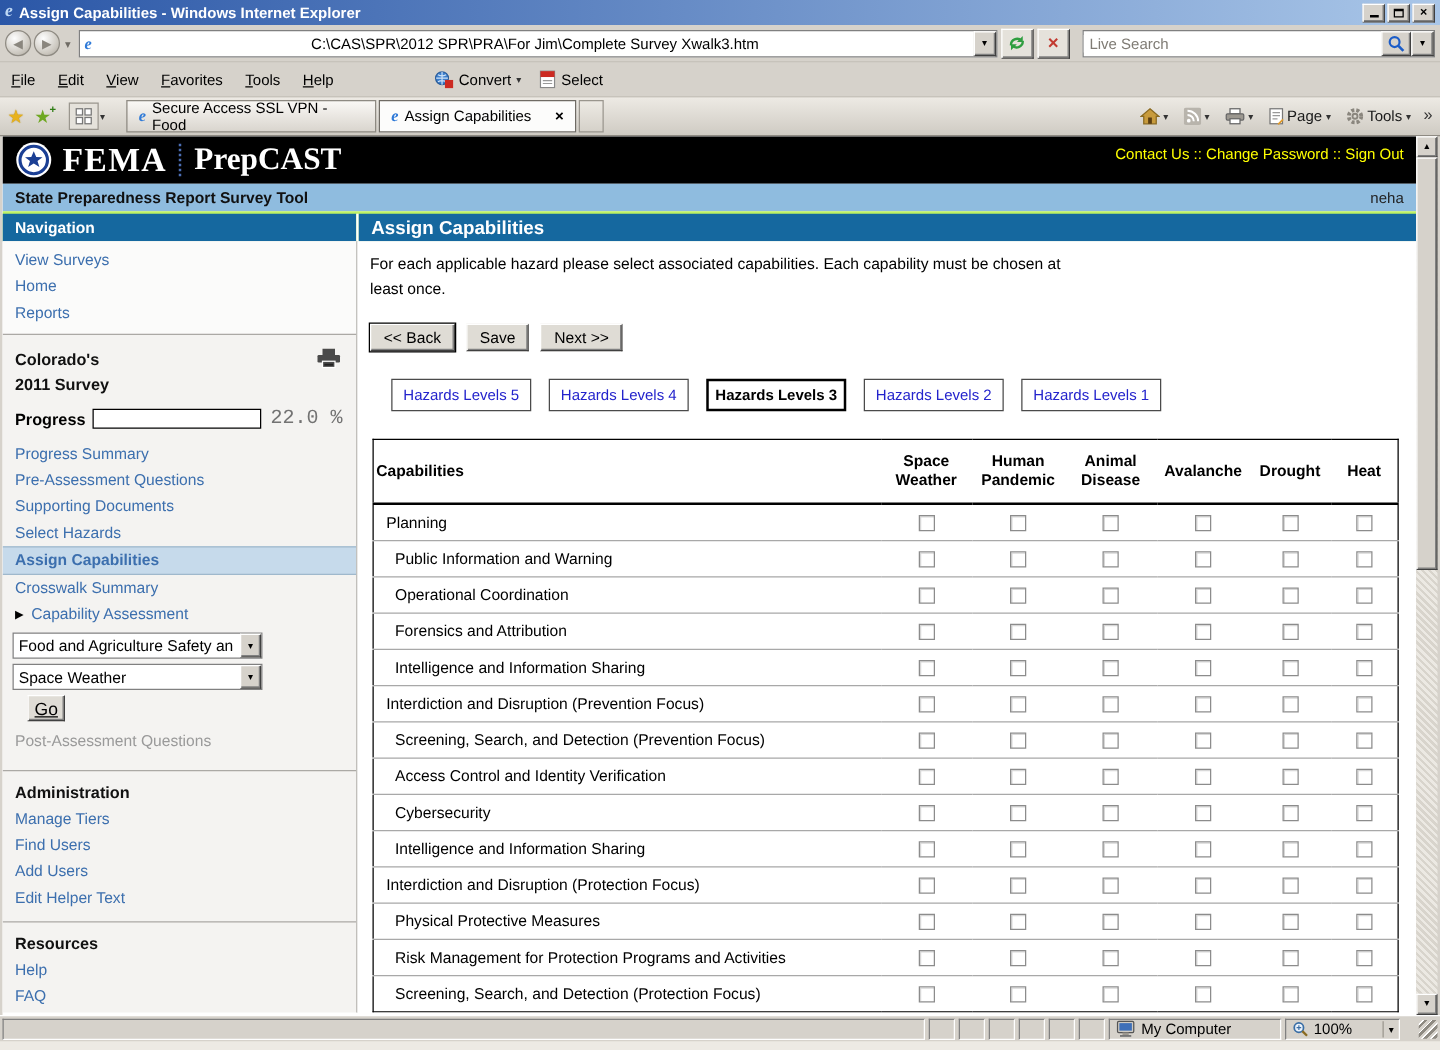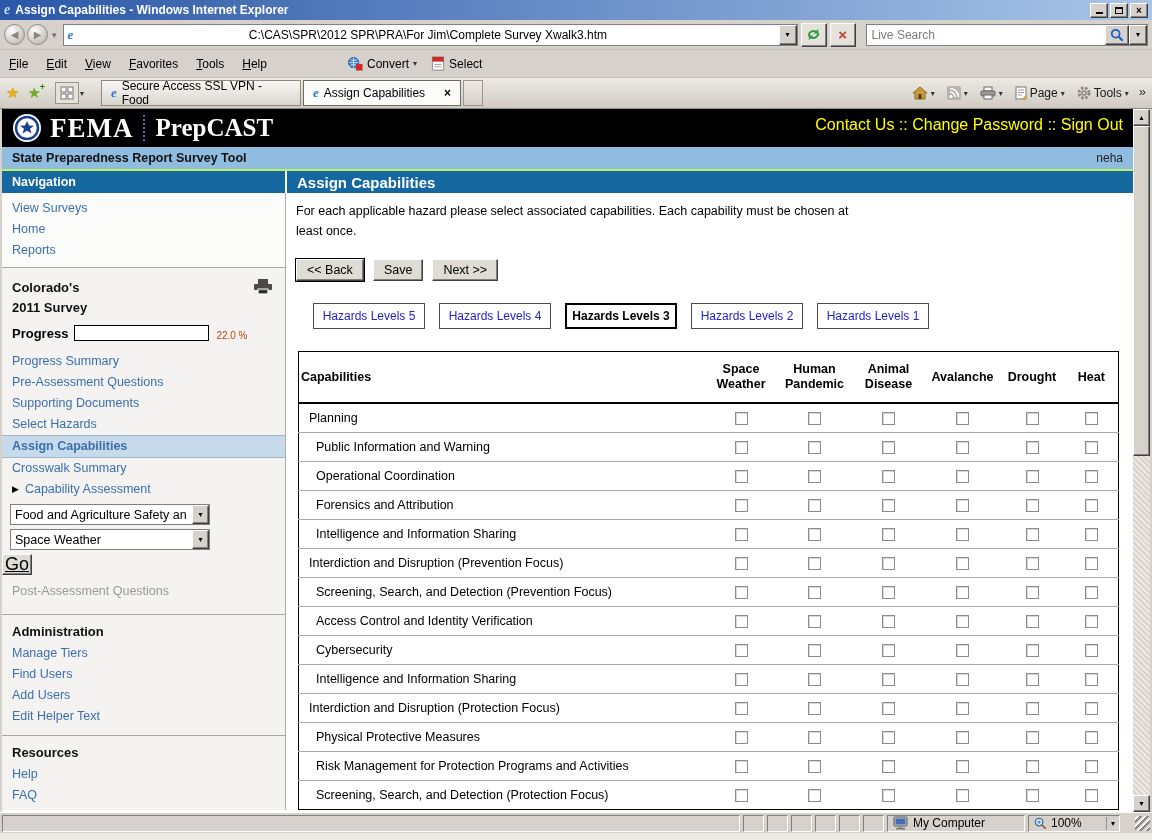--- a/index.html
+++ b/index.html
@@ -78,21 +78,21 @@
   .chev { font-size:13px; color:#333; margin-left:2px; align-self:flex-start; }
 
   
   .page { position:absolute; left:2px; top:109px; width:1131px; height:703px; background:#fff; overflow:hidden; }
 
   .fema-band { height:38px; background:#000; display:flex; align-items:center; padding:0 10px; }
   .dhs-seal { margin-right:8px; display:flex; }
   .fema-word { color:#fff; font:bold 27px "Liberation Serif",serif; letter-spacing:1px; }
   .brand-sep { height:26px; border-left:2px dotted #4C6FB5; margin:0 10px; }
   .prepcast-word { color:#fff; font:bold 25px "Liberation Serif",serif; }
-  .fema-links { margin-left:auto; align-self:flex-start; padding-top:7px; font-size:16px; }
+  .fema-links { margin-left:auto; align-self:flex-start; padding-top:7px; font-size:12px; }
   .fema-link { color:#FFFF00; text-decoration:none; cursor:pointer; }
   .fema-link + .fema-link::before { content:" :: "; color:#FFFF00; }
 
   .subtitle-band { height:22px; background:#8FBCDF; display:flex; align-items:center; padding:0 10px; }
   .subtitle { font-weight:bold; font-size:12.5px; color:#111; }
   .username { margin-left:auto; font-size:12px; color:#222; }
 
   .head-band { height:24px; display:flex; background:#bef264; padding-top:2px; }
   .nav-h { width:283px; background:#15689F; color:#fff; font-weight:bold; font-size:12.5px;
     display:flex; align-items:center; padding-left:10px; }
@@ -107,33 +107,33 @@
     font-size:12.5px; color:#3C6FAE; cursor:pointer; }
   .divider { border-top:1px solid #ABA9A5; }
   .survey-sect { padding:10px 0 12px; }
   .survey-title { font-weight:bold; font-size:13px; padding-left:10px; line-height:19px; color:#111; }
   .survey-head { display:flex; align-items:flex-start; }
   .print-btn { margin-left:auto; margin-right:12px; cursor:pointer; }
   .progress-row { display:flex; align-items:flex-end; padding-left:10px; margin:8px 0 10px; }
   .progress-label { font-weight:bold; font-size:13px; margin-right:6px; }
   .progress-track { width:135px; height:16px; border:1px solid #000; background:#fff; }
   .progress-fill { height:100%; background:#109E3C; }
-  .progress-text { color:#c2410c; font-size:10px; margin-left:7px; }
+  .progress-text { color:#737373; font-size:16px; margin-left:7px;font-family:Liberation Mono, monospace; }
   .state-active { background:#C6DAEB; border-top:1px solid #9FB8CC; border-bottom:1px solid #9FB8CC; font-weight:bold; }
   .expander { display:none; font-size:9px; color:#000; margin-right:6px; }
   .state-expandable .expander { display:inline; }
   .select { width:200px; height:21px; margin:4px 0 4px 8px; background:#fff; border:1px solid #808080;
     display:flex; align-items:center; font-size:12.5px; }
   .select .sel-text { flex:1; padding-left:4px; white-space:nowrap; overflow:hidden; }
   .select .sel-arrow { width:17px; height:19px; background:#D6D2CB; border:1px solid;
     border-color:#fff #404040 #404040 #fff; box-shadow:inset -1px -1px 0 #808080;
     display:flex; align-items:center; justify-content:center; font-size:8px; }
-  .go-btn { width:30px; height:21px; margin:4px 0 6px 0; background:#DFDCD5; border:1px solid;
+  .go-btn { width:30px; height:21px; margin:4px 0 6px 20px; background:#DFDCD5; border:1px solid;
     border-color:#fff #404040 #404040 #fff; box-shadow:inset -1px -1px 0 #808080;
-    font-size:18px; display:flex; align-items:center; justify-content:center; cursor:pointer;text-decoration:underline; }
+    font-size:14px; display:flex; align-items:center; justify-content:center; cursor:pointer;text-decoration:underline; }
   .disabled-link { color:#9A9A9A; font-size:12.5px; padding-left:10px; line-height:21px; }
   .sect { padding:6px 0 8px; }
   .sect-title { font-weight:bold; font-size:13px; padding-left:10px; line-height:22px; color:#111; }
 
   .main-col { flex:1; background:#fff; padding:8px 0 0 10px; overflow:hidden; }
   .instructions { max-width:565px; font-size:12.5px; line-height:20px; color:#000; }
   .btn-row { margin-top:18px; display:flex; gap:9px; }
   .pgbtn { height:22px; padding:0 10px; background:#DFDCD5; border:1px solid;
     border-color:#fff #404040 #404040 #fff; box-shadow:inset -1px -1px 0 #808080;
     font-size:12.5px; display:flex; align-items:center; cursor:pointer; }

